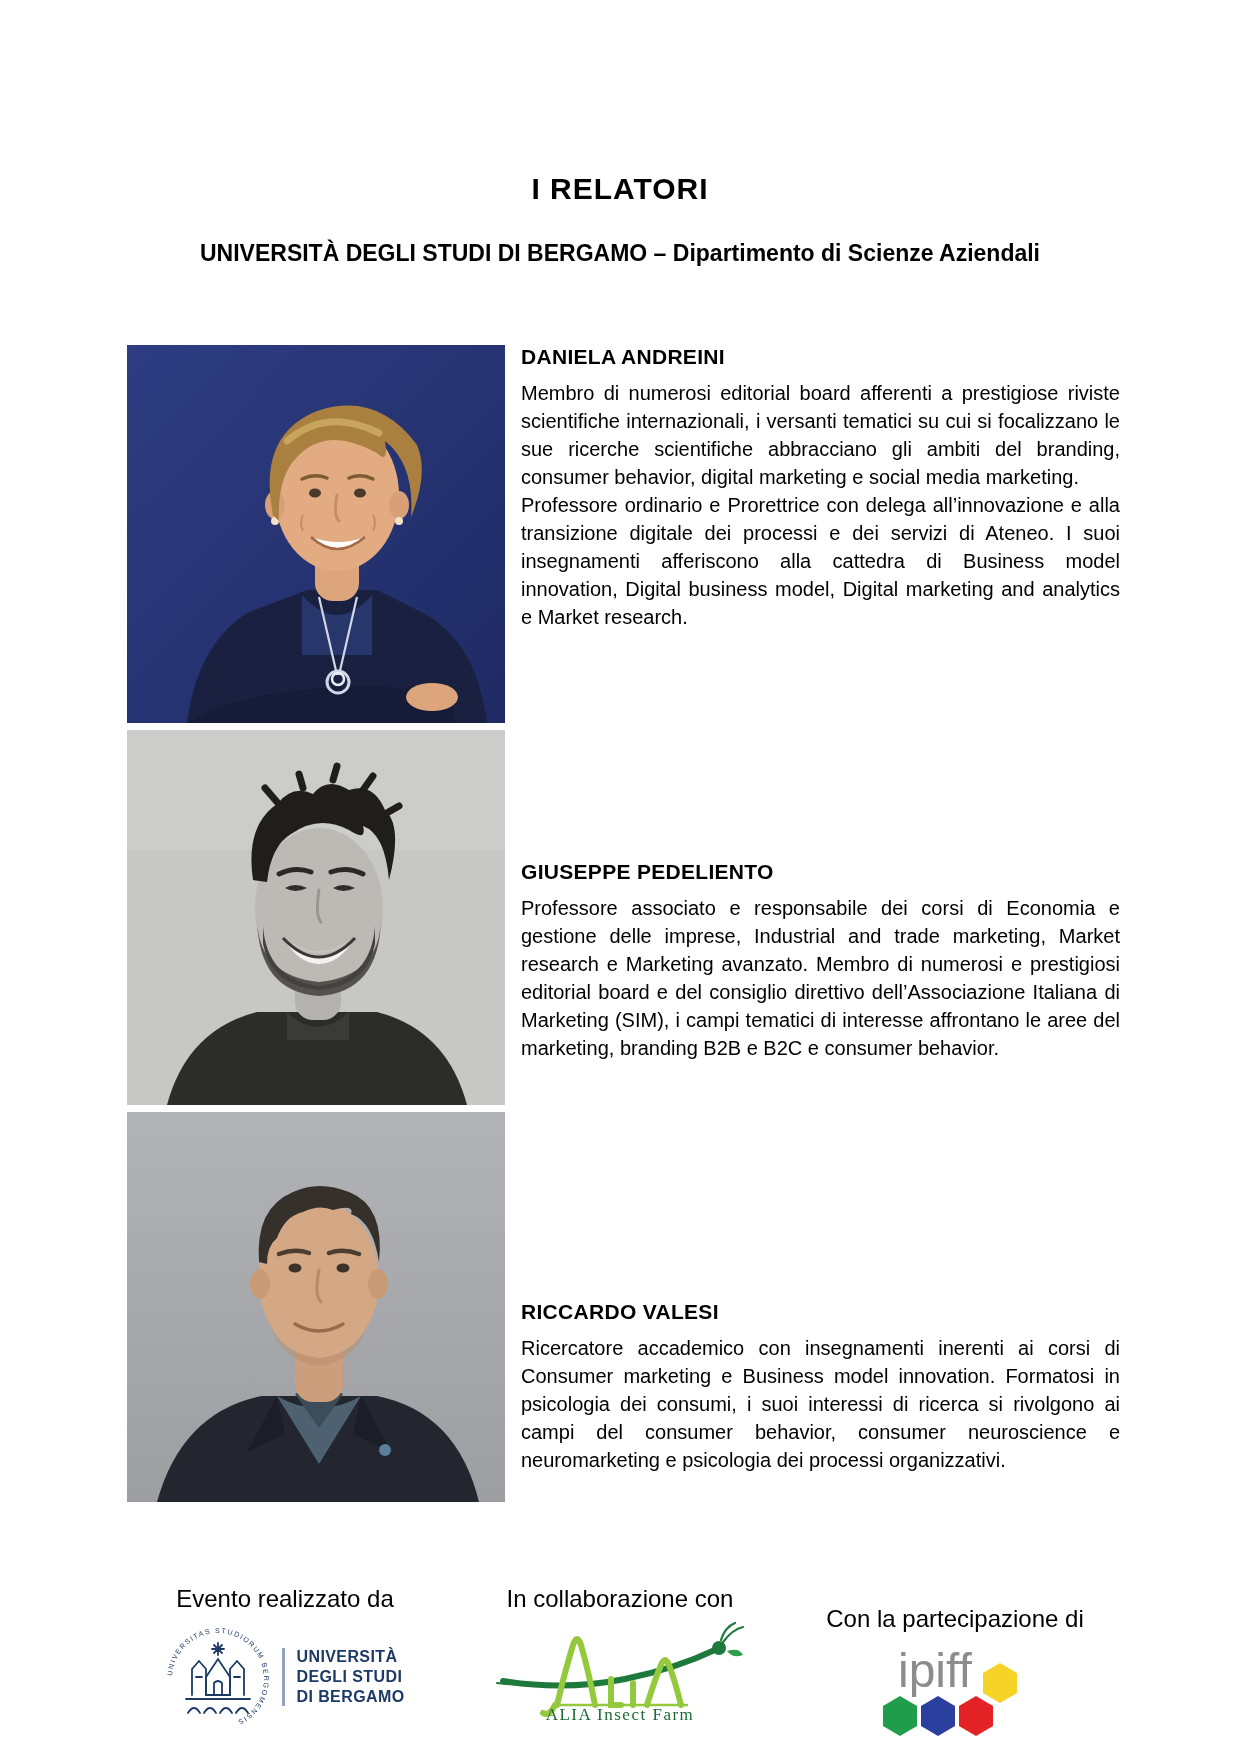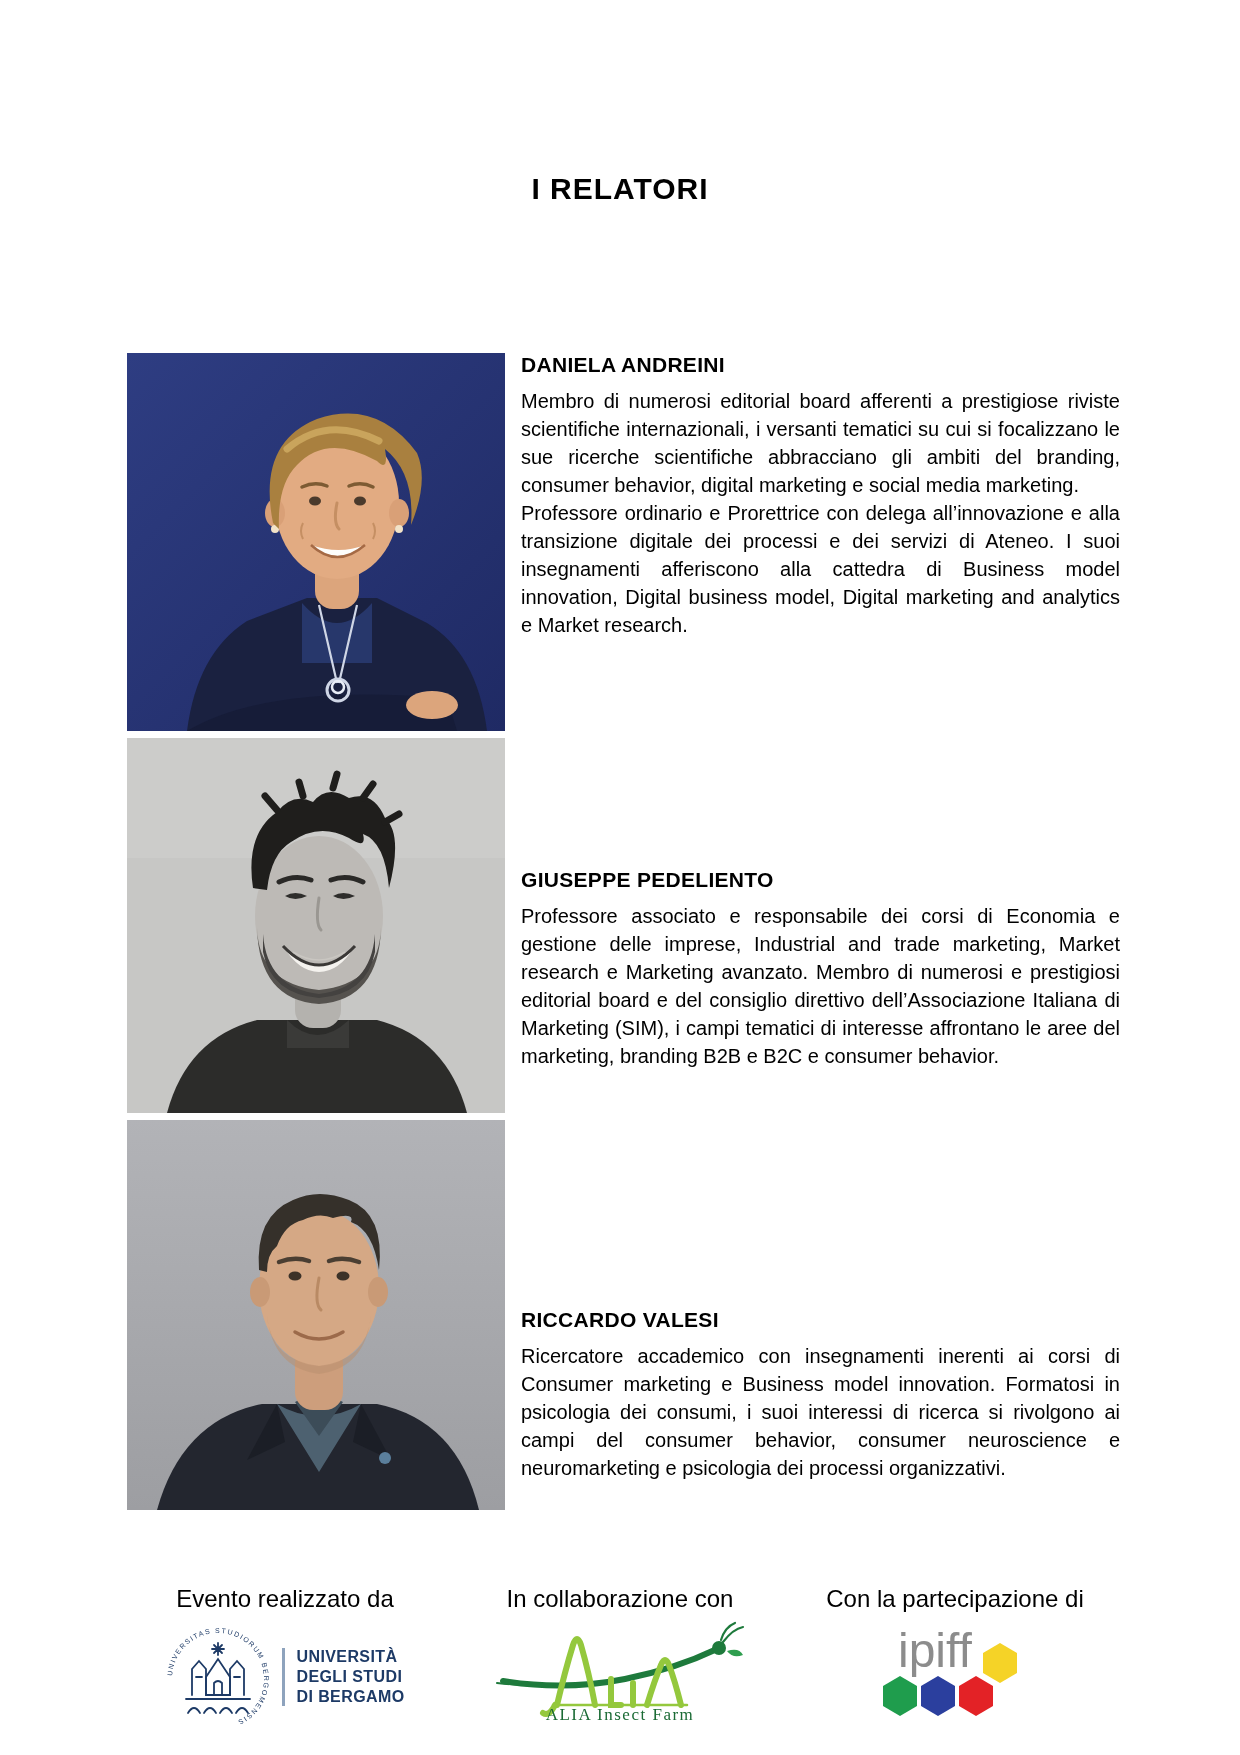--- a/index.html
+++ b/index.html
@@ -10,52 +10,53 @@
     font-family:"Liberation Sans", sans-serif; color:#000;
   }
   
   .title   { position:absolute; top:133px; left:0; width:100%; text-align:center;
              font-size:26px; font-weight:bold; letter-spacing:0.2px; }
   .subtitle{ position:absolute; top:172px; left:0; width:100%; text-align:center;
              font-size:30px; font-weight:bold; letter-spacing:1px; }
   .affil   { position:absolute; top:240px; left:0; width:100%; text-align:center;
              font-size:23px; font-weight:bold; }
   
-  .speakers { position:absolute; top:345px; left:127px; width:993px;margin-top:8px; }
+  .speakers { position:absolute; top:345px; left:127px; width:993px; }
   .speaker  { display:flex; align-items:flex-start; }
   .speaker + .speaker { margin-top:7px; }
   .photo { flex:0 0 378px; height:378px; overflow:hidden; }
   .photo svg { display:block; width:100%; height:100%; }
   .speaker-2 .photo { height:375px; }
   .speaker-3 .photo { height:390px; }
   .bio { flex:1 1 auto; padding-left:16px; }
   .speaker-2 .bio { padding-top:130px; }
   .speaker-3 .bio { padding-top:188px; }
   .bio h4 { font-size:21px; font-weight:bold; letter-spacing:0.3px; margin-bottom:10px; }
   .bio p  { font-size:20px; line-height:28px; text-align:justify; }
   
   .footer { position:absolute; top:1585px; left:0; width:100%; }
   .fcol   { position:absolute; top:0; text-align:center; }
   .fcol-1 { left:110px;  width:350px; }
   .fcol-2 { left:470px;  width:300px; }
-  .fcol-3 { left:790px;  width:330px; }
+  .fcol-3 { left:790px;  width:330px;margin-top:20px; }
   .flabel { font-size:24px; margin-bottom:8px; }
   .logobox { display:flex; justify-content:center; align-items:center; }
   
   .unibg-wrap { display:flex; align-items:center; gap:12px; justify-content:center; }
   .unibg-bar  { width:3px; height:58px; background:#8ea3bd; }
   .unibg-text { text-align:left; color:#1d3a66; font-weight:bold; font-size:16px;
                 line-height:20px; letter-spacing:0.4px; }
 </style>
 </head>
 <body>
 
 <div class="page">
 
   <div class="subtitle">I RELATORI</div>
+  <div class="affil">UNIVERSITÀ DEGLI STUDI DI BERGAMO – Dipartimento di Scienze Aziendali</div>
 
   <div class="speakers">
 
     <section class="speaker speaker-1">
       <div class="photo">
         <svg viewBox="0 0 378 378">
           <defs>
             <linearGradient id="bg1" x1="0" y1="0" x2="1" y2="1">
               <stop offset="0" stop-color="#2e3d82"></stop>
                 <stop offset="1" stop-color="#1f2a64"></stop>

